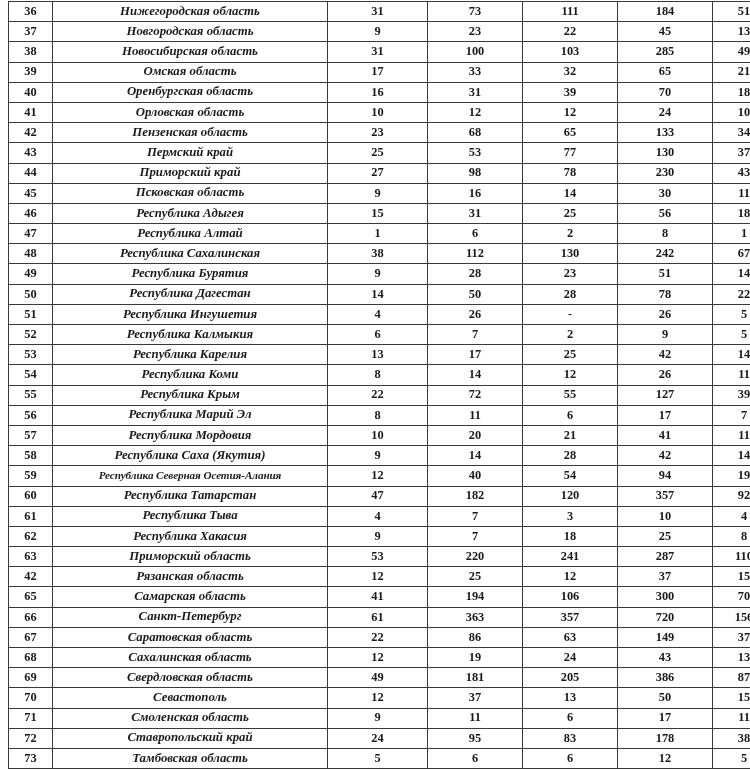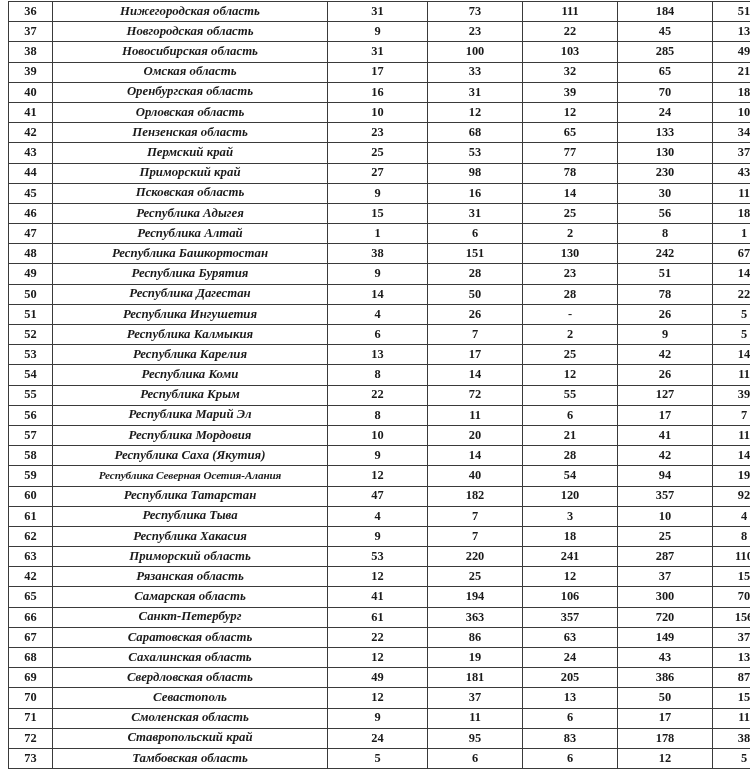--- a/index.html
+++ b/index.html
@@ -200,23 +200,23 @@
           <td class="cell-index">47</td>
           <td class="cell-name">Республика Алтай</td>
           <td class="cell-value">1</td>
           <td class="cell-value">6</td>
           <td class="cell-value">2</td>
           <td class="cell-value">8</td>
           <td class="cell-value">1</td>
         </tr>
         <tr>
           <td class="cell-index">48</td>
-          <td class="cell-name">Республика Башкортостан</td>
+          <td class="cell-name">Республика Сахалинская</td>
           <td class="cell-value">38</td>
-          <td class="cell-value">151</td>
+          <td class="cell-value">112</td>
           <td class="cell-value">130</td>
           <td class="cell-value">242</td>
           <td class="cell-value">67</td>
         </tr>
         <tr>
           <td class="cell-index">49</td>
           <td class="cell-name">Республика Бурятия</td>
           <td class="cell-value">9</td>
           <td class="cell-value">28</td>
           <td class="cell-value">23</td>

